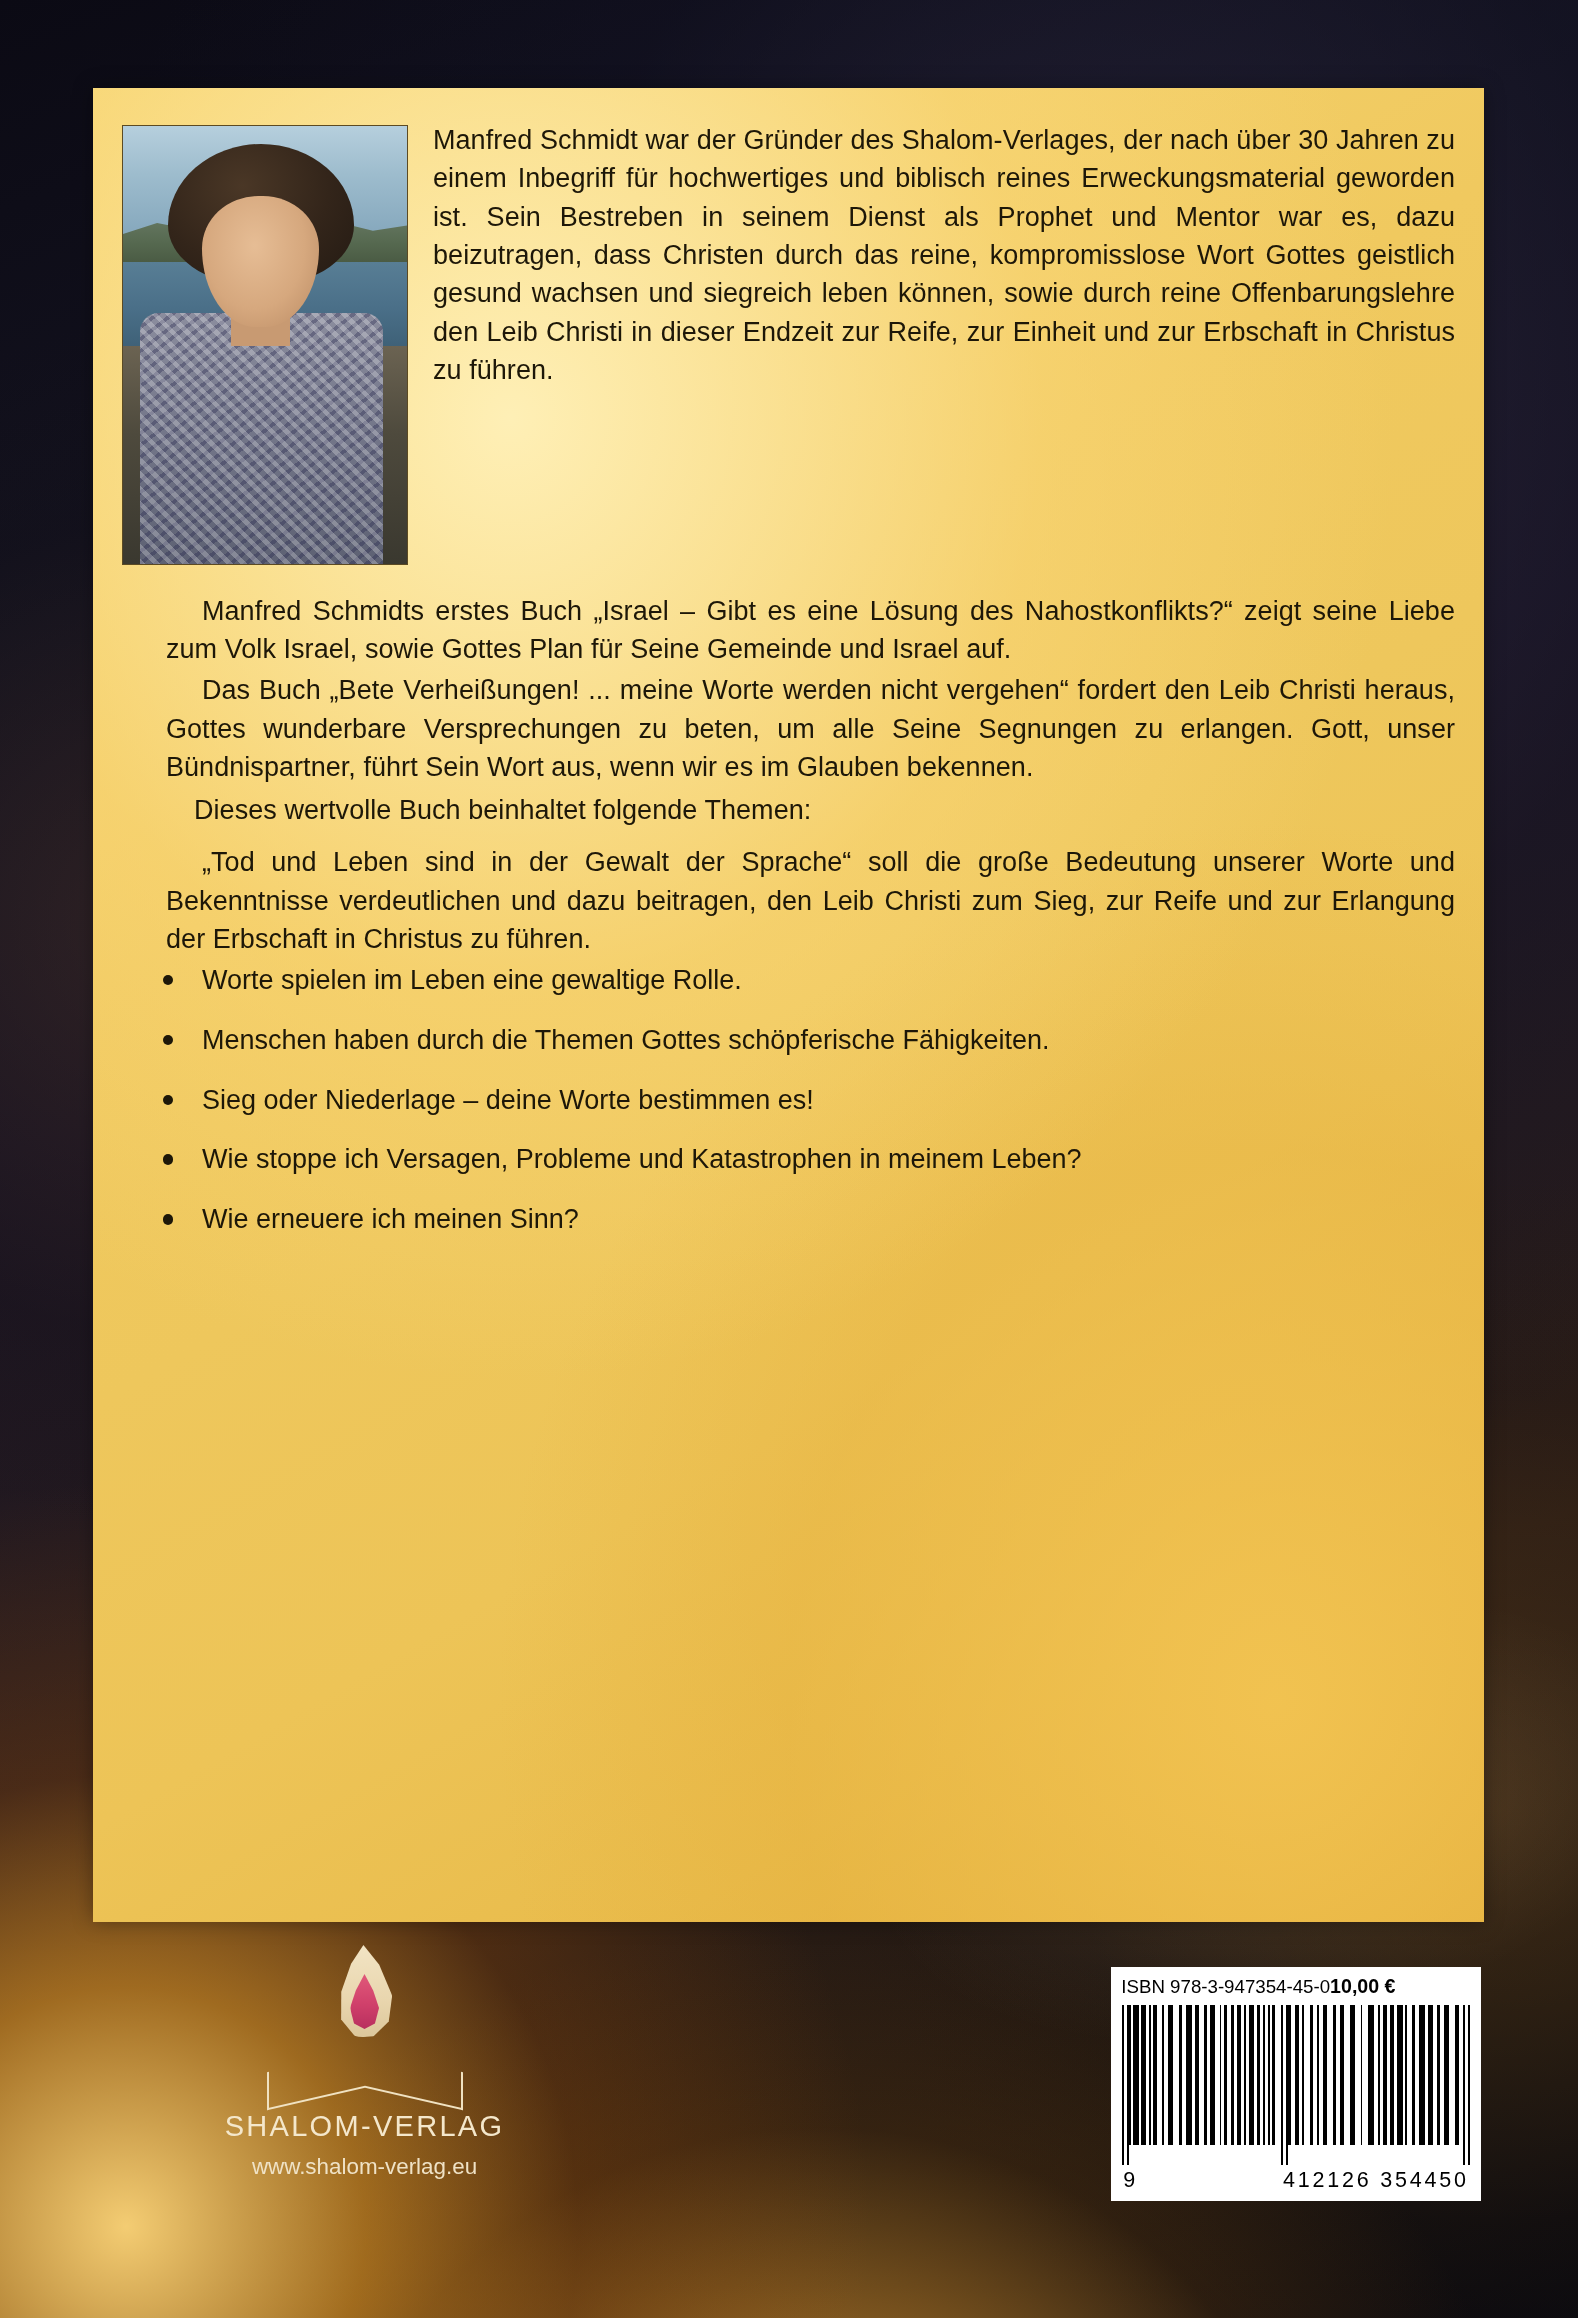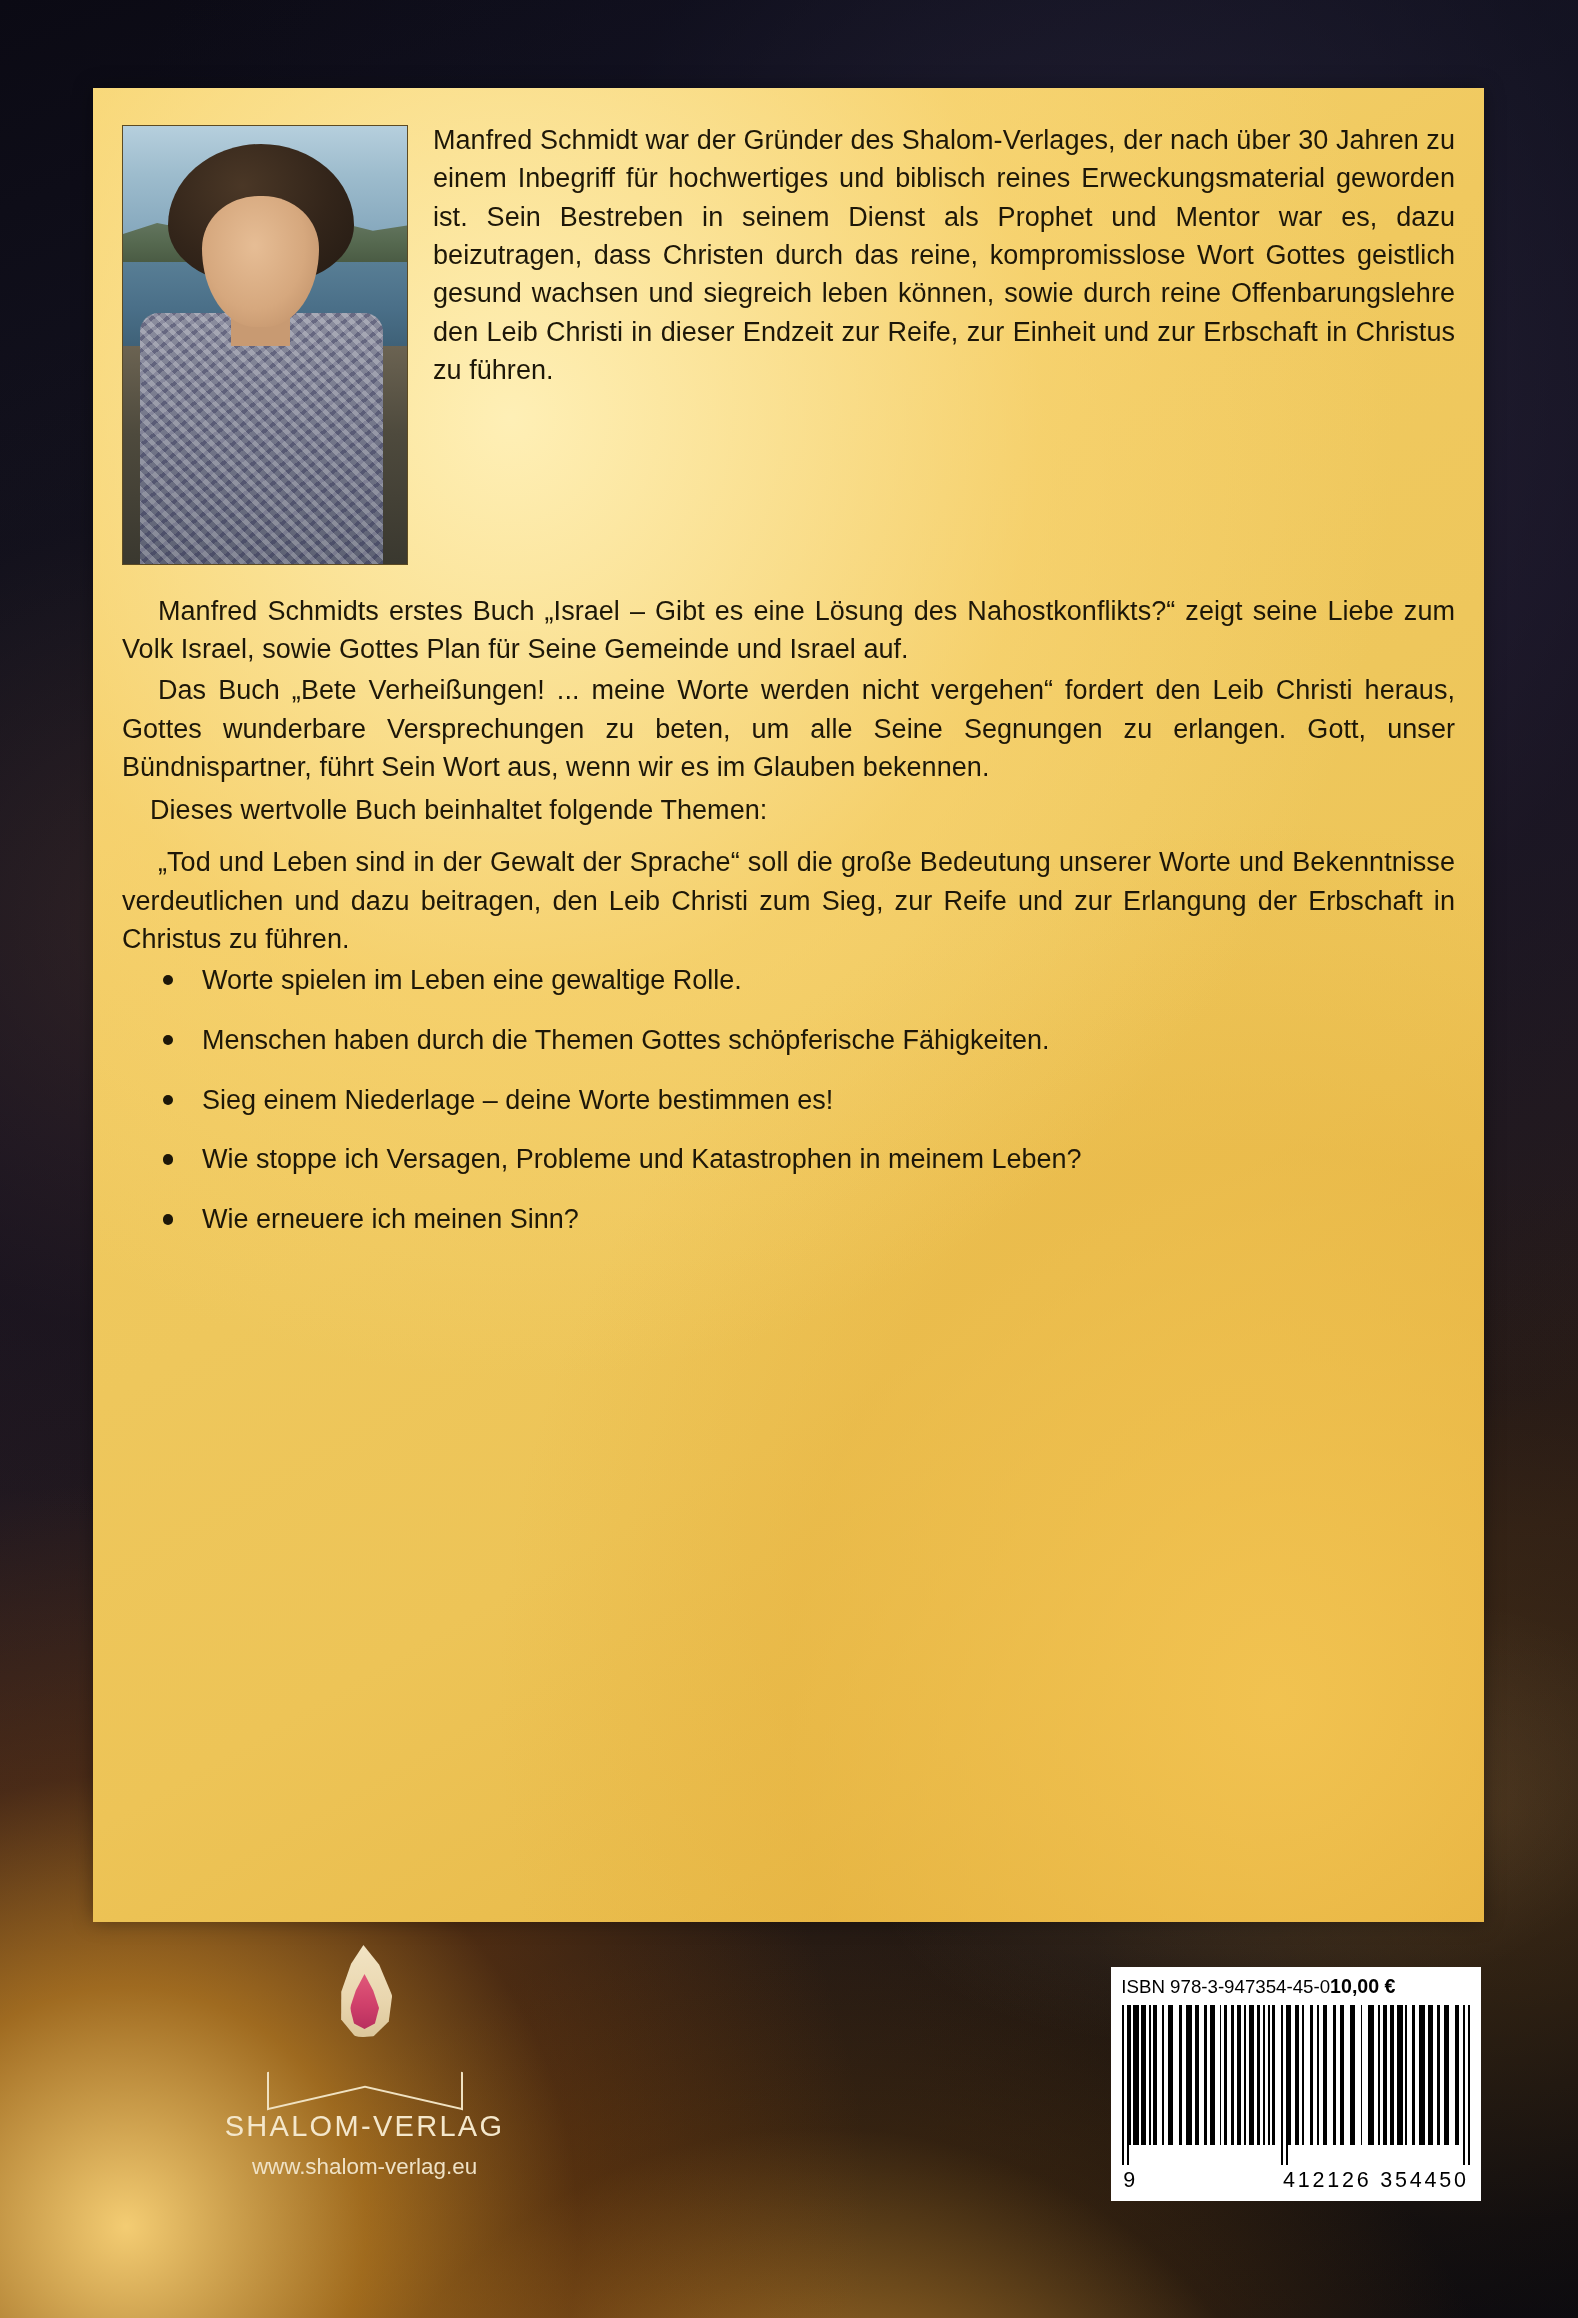--- a/index.html
+++ b/index.html
@@ -121,20 +121,21 @@
   #ph-neck { position:absolute; left:108px; top:183px; width:59px; height:37px;
     background:#c89a72; }
 
   .para {
     color: #1d1708;
     font-size: 27px;
     line-height: 1.42;
     text-align: justify;
     margin: 0 0 2.8px 0;
     letter-spacing: 0.05px;
+    padding-left: 44px;
   }
   .para.indent { text-indent: 36px; }
   #lead { margin-bottom: 0; }
 
   #after-photo { clear: both; height: 18.7px; }
 
   #themes-intro { text-indent: 28px; margin-top: 4.7px; margin-bottom: 14px; text-align: left; }
 
   ul#themes {
     list-style: none;
@@ -278,21 +279,21 @@
 
       <p class="para indent">Das Buch „Bete Verheißungen! ... meine Worte werden nicht vergehen“ fordert den Leib Christi heraus, Gottes wunderbare Versprechungen zu beten, um alle Seine Segnungen zu erlangen. Gott, unser Bündnispartner, führt Sein Wort aus, wenn wir es im Glauben bekennen.</p>
 
       <p class="para" id="themes-intro">Dieses wertvolle Buch beinhaltet folgende Themen:</p>
 
       <p class="para indent">„Tod und Leben sind in der Gewalt der Sprache“ soll die große Bedeutung unserer Worte und Bekenntnisse verdeutlichen und dazu beitragen, den Leib Christi zum Sieg, zur Reife und zur Erlangung der Erbschaft in Christus zu führen.</p>
 
       <ul id="themes">
         <li>Worte spielen im Leben eine gewaltige Rolle.</li>
         <li>Menschen haben durch die Themen Gottes schöpferische Fähigkeiten.</li>
-        <li>Sieg einem Niederlage – deine Worte bestimmen es!</li>
+        <li>Sieg oder Niederlage – deine Worte bestimmen es!</li>
         <li>Wie stoppe ich Versagen, Probleme und Katastrophen in meinem Leben?</li>
         <li>Wie erneuere ich meinen Sinn?</li>
       </ul>
 
     </div>
   </div>
 
   <div id="logo-block">
     <div id="flame-wrap">
       <div class="flame-outer"></div>

